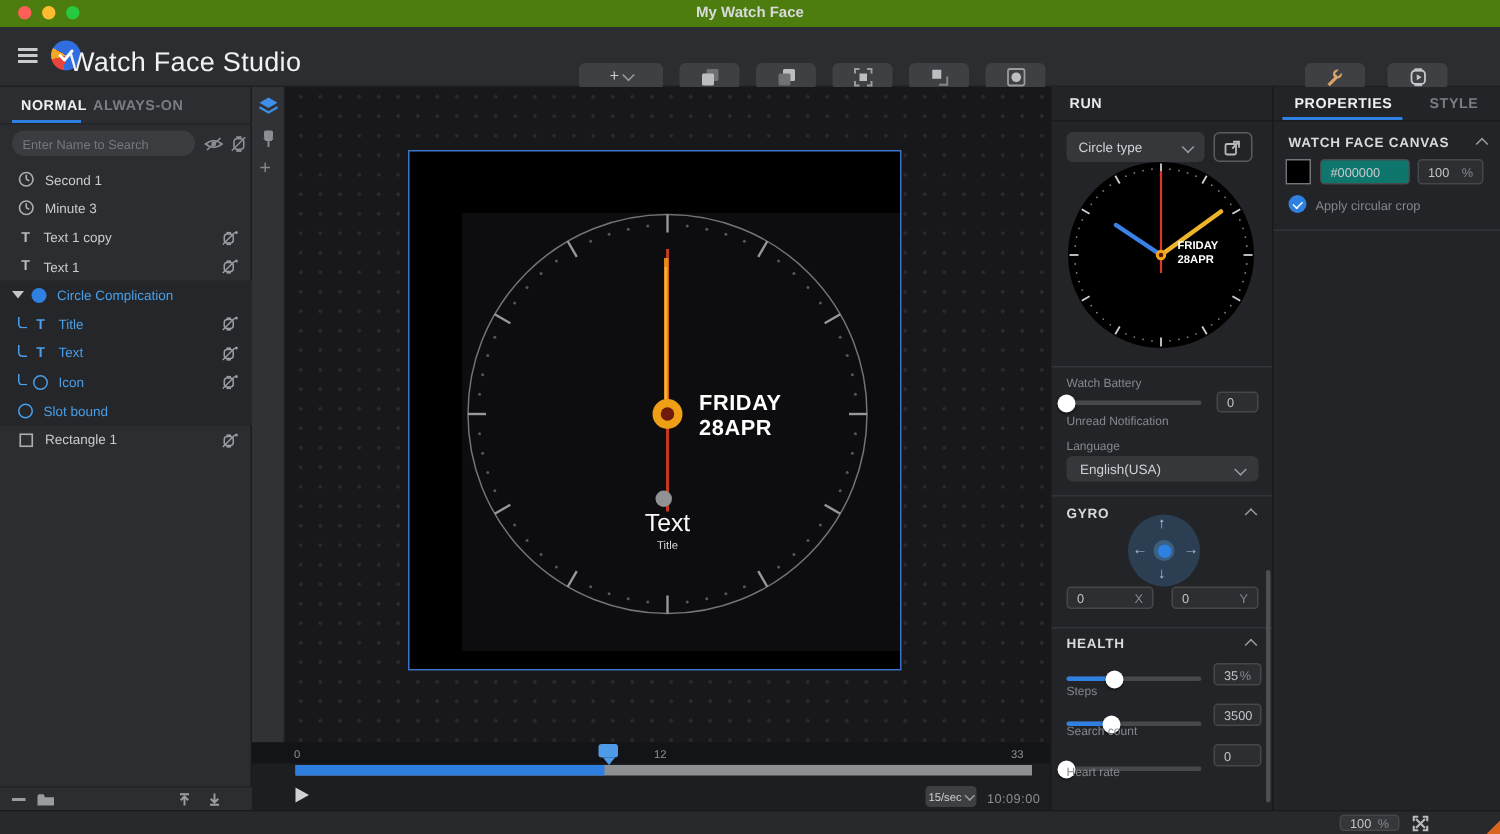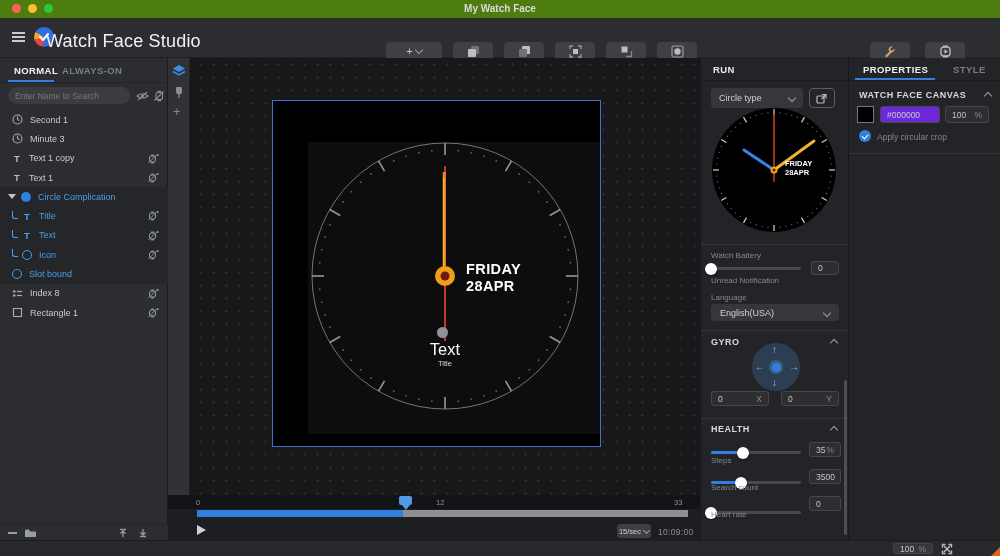--- a/index.html
+++ b/index.html
@@ -75,21 +75,21 @@
   .slider-knob{position:absolute;top:-4.5px;width:12px;height:12px;border-radius:50%;background:#fff;box-shadow:0 1px 2px rgba(0,0,0,.5);}
   .vbox{background:#2c2e32;border:1px solid #45474b;border-radius:3px;font-size:8.5px;color:#c3c5c8;display:flex;align-items:center;justify-content:space-between;padding:0 6px;box-sizing:border-box;}
   .sec-head{font-size:9px;font-weight:bold;letter-spacing:.5px;color:#d8dadc;}
   .gyro-pad{width:48px;height:48px;border-radius:50%;background:#2c3e52;}
   .gyro-arrow{position:absolute;font-size:10px;color:#9fc3e0;font-weight:bold;}
   .gyro-dot{position:absolute;left:17px;top:17px;width:14px;height:14px;border-radius:50%;background:rgba(90,160,220,.35);}
   .gyro-dot:after{content:"";position:absolute;left:2.5px;top:2.5px;width:9px;height:9px;border-radius:50%;background:#2f80e0;}
   .scrollbar{width:3px;border-radius:2px;background:#4d4f53;}
   
   .props-panel{left:848px;top:58px;width:152px;height:482px;background:#232428;border-left:1px solid #17181a;box-sizing:border-box;}
-  .prop-input{background:#6d28d9;border:1px solid #484a4e;border-radius:3px;font-size:8.5px;color:#c8cacc;box-sizing:border-box;font-family:inherit;}
+  .prop-input{background:#0f766e;border:1px solid #484a4e;border-radius:3px;font-size:8.5px;color:#c8cacc;box-sizing:border-box;font-family:inherit;}
   .checkbox{width:12px;height:12px;border-radius:50%;background:#2f80e0;position:relative;}
   .checkbox:after{content:"";position:absolute;left:3px;top:3.5px;width:5px;height:2.5px;border-left:1.5px solid #fff;border-bottom:1.5px solid #fff;transform:rotate(-45deg);}
   
   .statusbar{left:0;top:540px;width:1000px;height:16px;background:#28292c;border-top:1px solid #1b1c1f;box-sizing:border-box;}
   .corner-tri{right:0;bottom:0;width:0;height:0;border-left:9px solid transparent;border-bottom:9px solid #d8641f;}
 </style>
 </head>
 <body>
 
 <div class="abs titlebar">
@@ -307,36 +307,20 @@
             <circle cx="10.6" cy="2" r="1" fill="#9a9da1"></circle>
           </svg>
       </div>
 
       <div class="layer-row blue child">
         <span style="width:8px;height:8px;border:1.2px solid #4a9fe8;border-radius:50%;display:inline-block;"></span>
         <span class="llabel">Slot bound</span>
       </div>
     </div>
 
-    <div class="layer-row">
-      <svg width="11" height="11">
-          <rect x="1" y="2.5" width="2.5" height="2" fill="#aaadb0"></rect>
-          <line x1="5" y1="3.5" x2="10" y2="3.5" stroke="#aaadb0" stroke-width="1.2"></line>
-          <rect x="1" y="6.5" width="2.5" height="2" fill="#aaadb0"></rect>
-          <line x1="5" y1="7.5" x2="10" y2="7.5" stroke="#aaadb0" stroke-width="1.2"></line>
-        </svg>
-      <span class="llabel">Index 8</span>
-      <svg class="lbadge" width="12" height="12">
-          <rect x="2.5" y="3" width="6" height="6" rx="2" fill="none" stroke="#9a9da1" stroke-width="1"></rect>
-          <rect x="4" y="1.6" width="3" height="1.2" fill="#9a9da1"></rect>
-          <rect x="4" y="9.2" width="3" height="1.2" fill="#9a9da1"></rect>
-          <line x1="1.5" y1="10" x2="9.5" y2="2" stroke="#9a9da1" stroke-width="1"></line>
-          <circle cx="10.6" cy="2" r="1" fill="#9a9da1"></circle>
-        </svg>
-    </div>
 
     <div class="layer-row">
       <svg width="11" height="11">
           <rect x="1.5" y="1.5" width="8" height="8" fill="none" stroke="#aaadb0" stroke-width="1.1"></rect>
         </svg>
       <span class="llabel">Rectangle 1</span>
       <svg class="lbadge" width="12" height="12">
           <rect x="2.5" y="3" width="6" height="6" rx="2" fill="none" stroke="#9a9da1" stroke-width="1"></rect>
           <rect x="4" y="1.6" width="3" height="1.2" fill="#9a9da1"></rect>
           <rect x="4" y="9.2" width="3" height="1.2" fill="#9a9da1"></rect>

